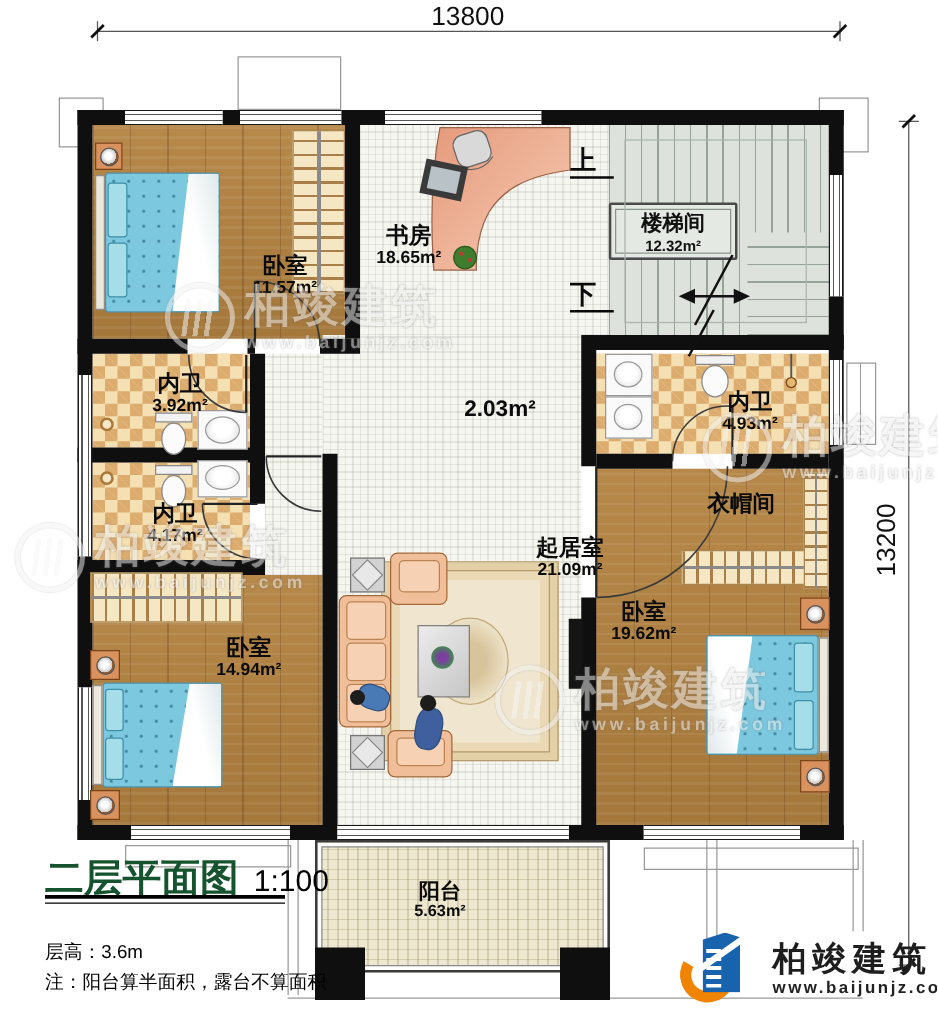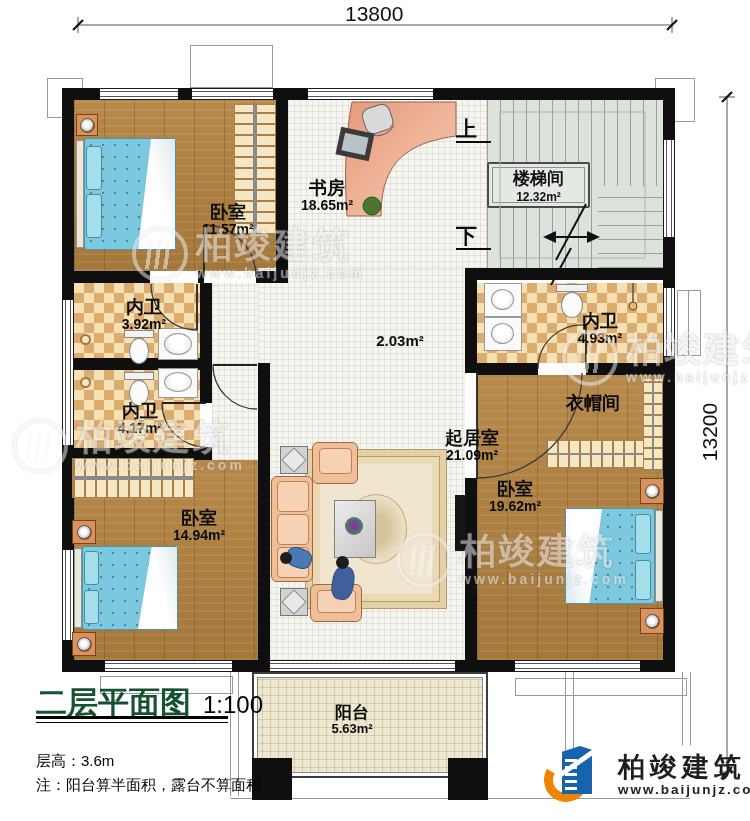--- a/index.html
+++ b/index.html
@@ -349,30 +349,30 @@
     </div>
   <div class="rl" style="left:144px;top:297px;">
     <span class="nm">内卫</span>
     <span class="ar">3.92m²</span>
     </div>
   <div class="rl" style="left:140px;top:401px;">
     <span class="nm">内卫</span>
     <span class="ar">4.17m²</span>
     </div>
   <div class="rl" style="left:400px;top:317px;">
-    <span class="ar" style="font-size:15px;margin-top:16px;">2.03m²</span>
+    <span class="ar" style="font-size:18px;">2.03m²</span>
     </div>
   <div class="rl" style="left:600px;top:311px;">
     <span class="nm">内卫</span>
     <span class="ar">4.93m²</span>
     </div>
   <div class="rl" style="left:593px;top:393px;">
     <span class="nm">衣帽间</span>
     </div>
-  <div class="rl" style="left:472px;top:428px;text-align:center;">
+  <div class="rl" style="left:456px;top:428px;text-align:center;">
     <span class="nm">起居室</span>
     <span class="ar">21.09m²</span>
     </div>
   <div class="rl" style="left:199px;top:508px;">
     <span class="nm">卧室</span>
     <span class="ar">14.94m²</span>
     </div>
   <div class="rl" style="left:515px;top:479px;">
     <span class="nm">卧室</span>
     <span class="ar">19.62m²</span>

